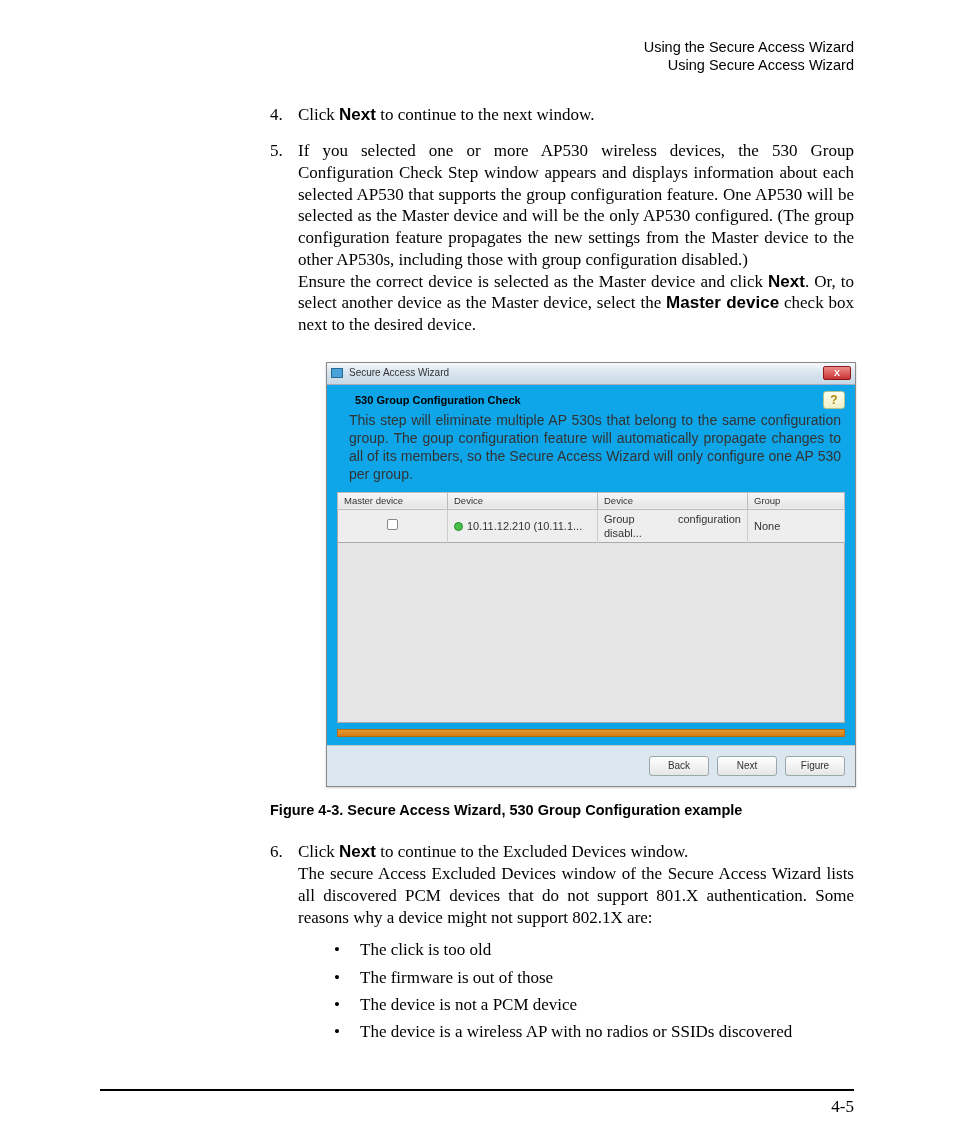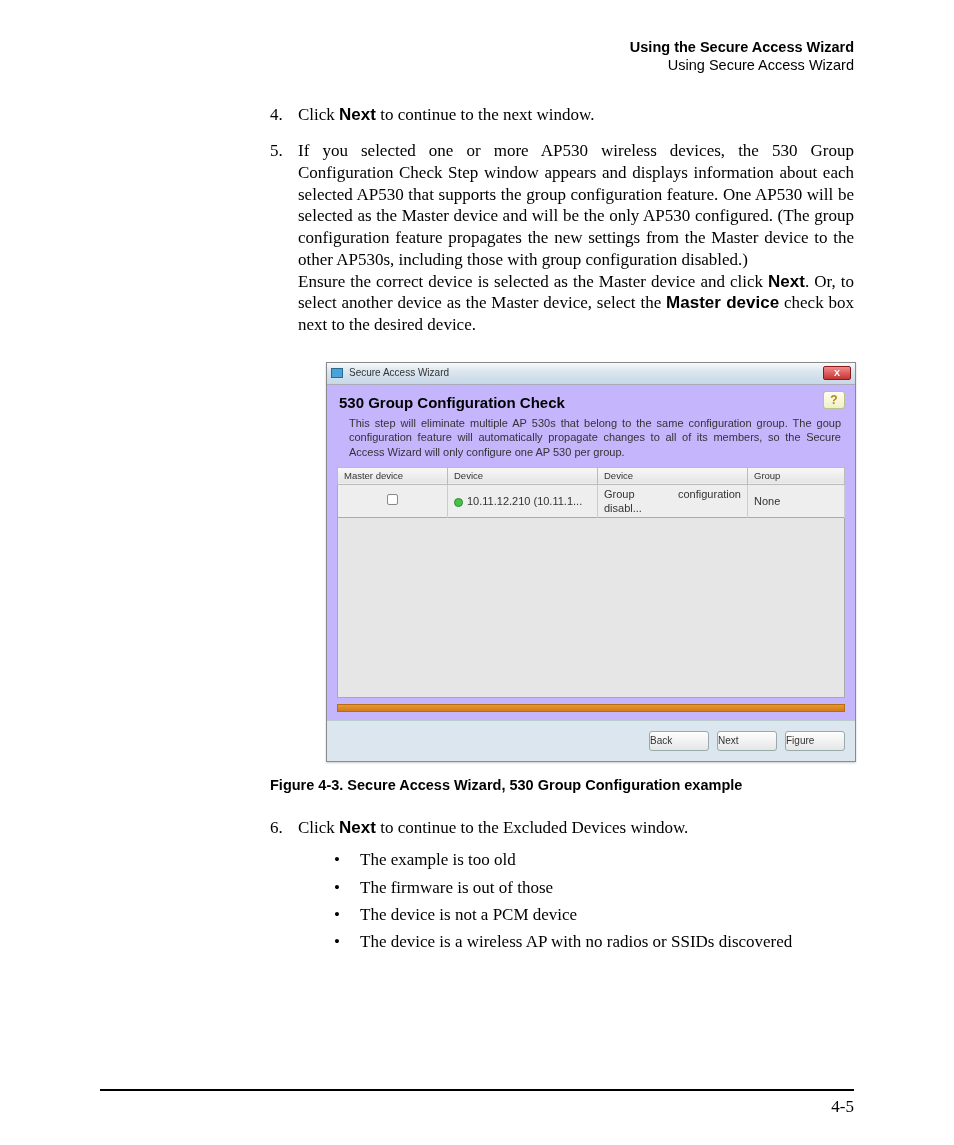--- a/index.html
+++ b/index.html
@@ -13,21 +13,21 @@
     position: relative;
     padding: 38px 100px 0 100px;
   }
   .header {
     text-align: right;
     font-family: Arial, Helvetica, sans-serif;
     font-size: 14.5px;
     line-height: 1.25;
     margin-bottom: 30px;
   }
-  .header .bold { font-weight: bold; }
+  .header .bold { font-weight: normal; }
   .content {
     padding-left: 170px;
   }
   ol.steps {
     list-style: none;
     counter-reset: none;
   }
   ol.steps > li {
     position: relative;
     margin-bottom: 14px;
@@ -43,21 +43,21 @@
     margin-left: 0;
   }
   .bold { font-weight: bold; }
   .sans-bold { font-family: Arial, Helvetica, sans-serif; font-weight: bold; }
 
   
   .screenshot-wrap {
     margin: 26px 0 14px 28px;
     width: 530px;
     border: 1px solid #8a8a8a;
-    background: #c4b5fd;
+    background: #0ea5e9;
     font-family: Tahoma, Arial, sans-serif;
     font-size: 10px;
     color: #333;
     box-shadow: 0 1px 2px rgba(0,0,0,0.2);
   }
   .titlebar {
     display: flex;
     align-items: center;
     height: 22px;
     padding: 0 4px;
@@ -78,40 +78,41 @@
     border-radius: 2px;
     color: #fff;
     font-size: 9px;
     line-height: 12px;
     text-align: center;
     font-weight: bold;
   }
   .dlg-body { padding: 6px 10px 8px 10px; }
   .dlg-headerrow { display: flex; align-items: flex-start; }
   .dlg-title {
-    font-size: 15px;
+    font-size: 11px;
     font-weight: bold;
     color: #000;
     flex: 1;
     padding: 2px 0 2px 2px;
+    margin-left: 16px;
   }
   .help-btn {
     width: 22px; height: 18px;
     border: 1px solid #b9c28a;
     background: linear-gradient(#fefff0,#f0f0c8);
     border-radius: 3px;
     color: #b8860b;
     font-weight: bold;
     font-size: 12px;
     text-align: center;
     line-height: 16px;
   }
   .dlg-note {
     padding: 2px 4px 8px 12px;
-    font-size: 11px;
+    font-size: 14px;
     line-height: 1.3;
     color: #333;
   }
   .tbl {
     width: 100%;
     background: #e6e6e6;
     border: 1px solid #aaa;
     border-collapse: collapse;
   }
   .tbl th {
@@ -159,20 +160,21 @@
     justify-content: flex-end;
     gap: 8px;
     border-top: 1px solid #bcc;
   }
   .dlg-btn {
     min-width: 60px; height: 20px;
     font-size: 10px;
     border: 1px solid #9aa;
     border-radius: 3px;
     background: linear-gradient(#fefefe,#e6e6e6);
+    text-align: center;
     line-height: 18px;
     color: #333;
   }
 
   .figure-caption {
     font-family: Arial, Helvetica, sans-serif;
     font-weight: bold;
     font-size: 14.5px;
     margin: 6px 0 22px 0;
     padding-left: 0;
@@ -265,22 +267,23 @@
           <div class="dlg-btn">Figure</div>
         </div>
       </div>
 
       <div class="figure-caption" style="margin-left:-28px">Figure 4-3. Secure Access Wizard, 530 Group Configuration example</div>
     </li>
 
     <li>
       <span class="marker">6.</span>
       <span>Click </span><span class="sans-bold">Next</span><span> to continue to the Excluded Devices window.</span>
+      <div class="followon">The secure Access Excluded Devices window of the Secure Access Wizard lists all discovered PCM devices that do not support 801.X authentication. Some reasons why a device might not support 802.1X are:</div>
       <ul class="sub-bullets">
-        <li>The example is too old</li>
+        <li>The click is too old</li>
         <li>The firmware is out of those</li>
         <li>The device is not a PCM device</li>
         <li>The device is a wireless AP with no radios or SSIDs discovered</li>
       </ul>
     </li>
   </ol>
 
 </div>
 
 <div class="page-footer-line"></div>

